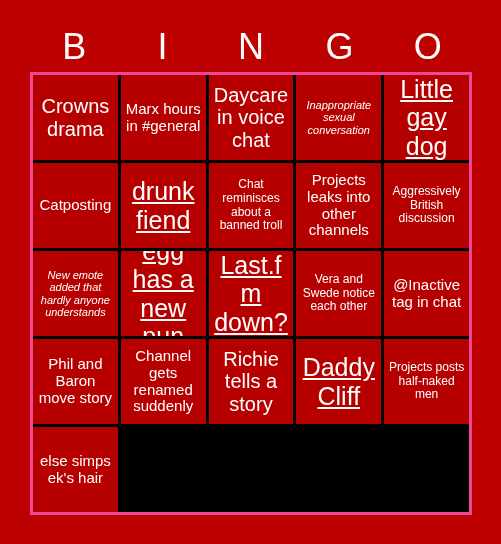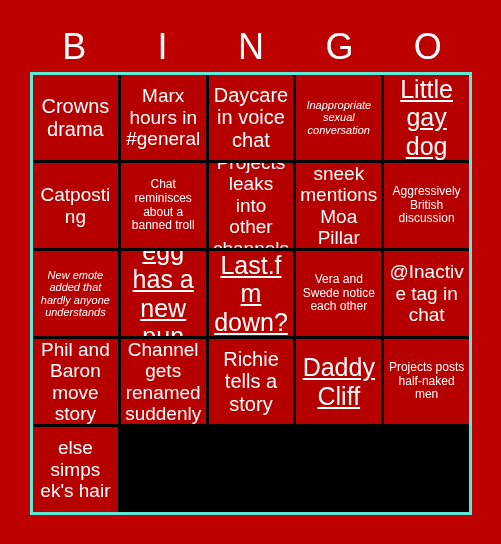--- a/index.html
+++ b/index.html
@@ -42,21 +42,21 @@
   #grid {
     position: absolute;
     left: 30px;
     top: 72px;
     width: 442px;
     height: 443px;
     display: grid;
     grid-template-columns: repeat(5, 1fr);
     grid-template-rows: repeat(5, 1fr);
     background: #000000;
-    border: 3px solid #5eead4;
+    border: 3px solid #ec4899;
     box-sizing: border-box;
     gap: 3px;
   }
   .cell {
     background: #b60000;
     display: flex;
     align-items: center;
     justify-content: center;
     text-align: center;
     color: #ffffff;
@@ -67,21 +67,21 @@
     word-wrap: break-word;
     hyphens: none;
   }
   .cell span {
     display: block;
     width: 100%;
   }
   
   .fs-xl { font-size: 25px; text-decoration: underline; }
   .fs-lg { font-size: 20px; }
-  .fs-md { font-size: 19px; }
+  .fs-md { font-size: 15px; }
   .fs-sm { font-size: 12px; }
   .fs-xs { font-size: 11px; font-style: italic; }
 </style>
 </head>
 <body>
 
 <div id="card">
 
   <div id="header">
       <div class="header-letter">B</div>
@@ -104,27 +104,27 @@
       <div class="cell">
         <span class="fs-xs">Inappropriate sexual conversation</span>
       </div>
       <div class="cell">
         <span class="fs-xl">Little gay dog</span>
       </div>
       <div class="cell">
         <span class="fs-md">Catposting</span>
       </div>
       <div class="cell">
+        <span class="fs-xl">drunk fiend</span>
+      </div>
+      <div class="cell">
         <span class="fs-sm">Chat reminisces about a banned troll</span>
       </div>
       <div class="cell">
         <span class="fs-md">Projects leaks into other channels</span>
-      </div>
-      <div class="cell">
-        <span class="fs-md">sneek mentions Moa Pillar</span>
       </div>
       <div class="cell">
         <span class="fs-sm">Aggressively British discussion</span>
       </div>
       <div class="cell">
         <span class="fs-xs">New emote added that hardly anyone understands</span>
       </div>
       <div class="cell">
         <span class="fs-xl">egg has a new pun</span>
       </div>

